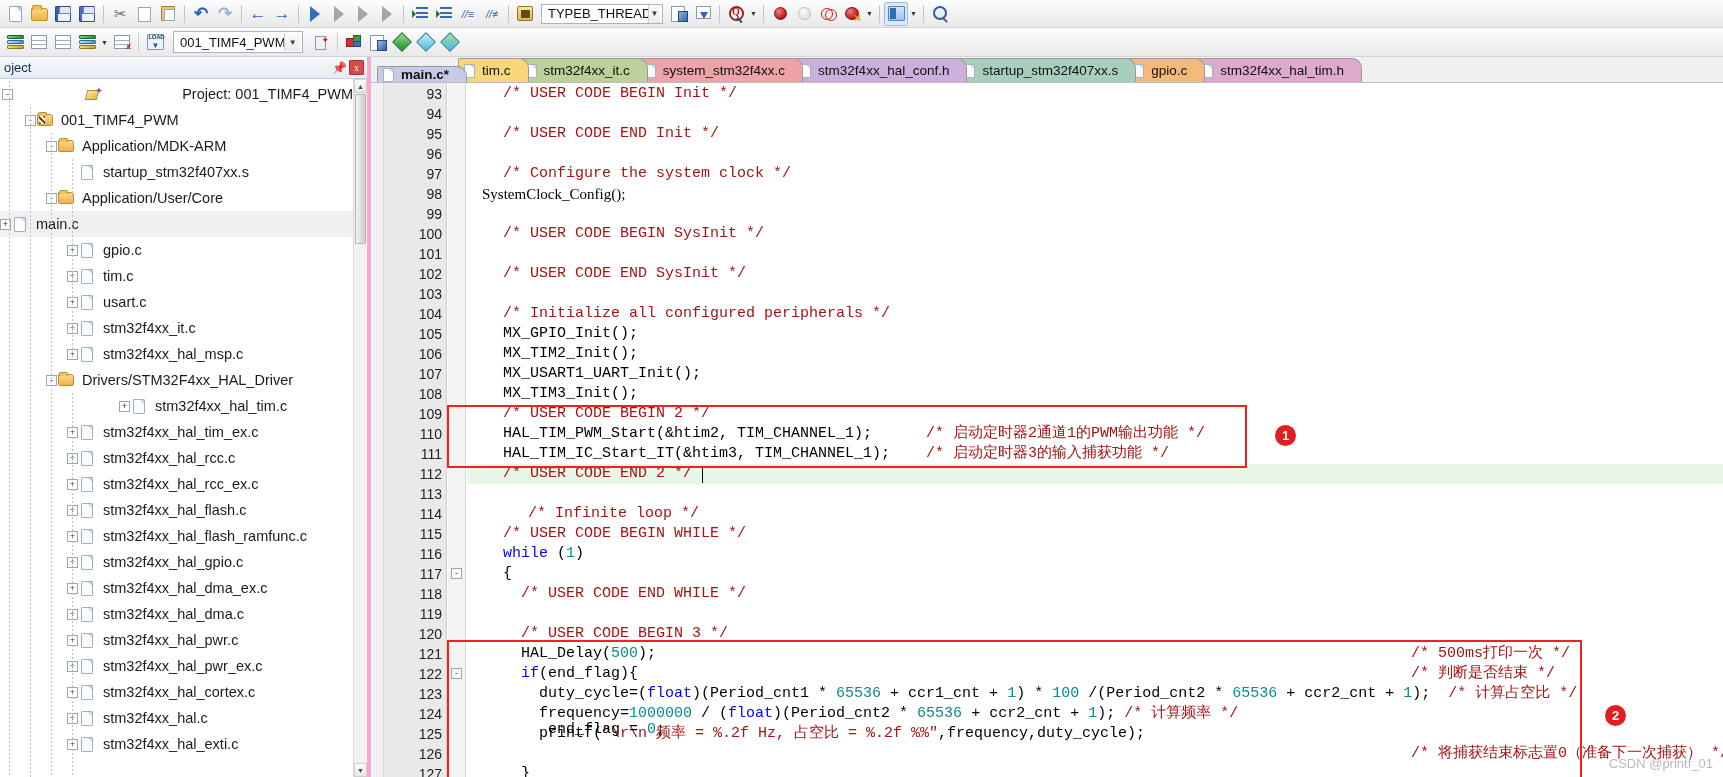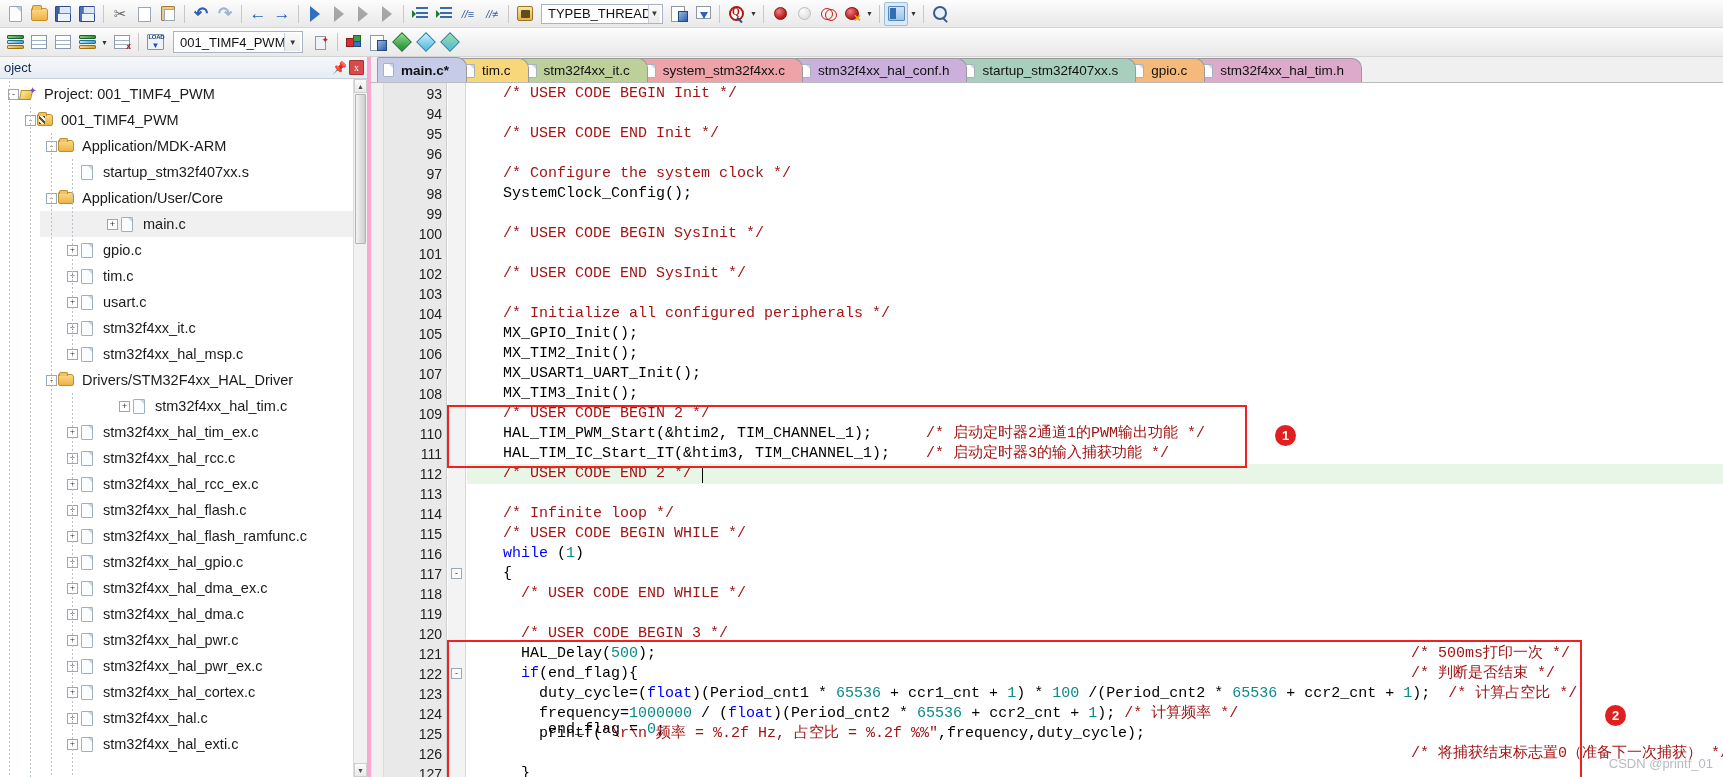--- a/index.html
+++ b/index.html
@@ -295,21 +295,21 @@
     border-radius: 2px 10px 0 0;
     white-space:nowrap;
     transform: skewX(0deg);
   }
   .tab .tdoc {
     width:11px;height:14px;background:#fdfdfd;border:1px solid #a7b3c0;margin-right:7px;
     position:relative;flex:0 0 auto;border-radius:1px;
   }
   .tab .tdoc:after{content:'';position:absolute;top:0;right:0;border-width:0 4px 4px 0;border-style:solid;
     border-color:transparent #ccd6e0 transparent transparent;}
-  .tab.active { font-weight:bold; z-index:30; height:25px; }
+  .tab.active { font-weight:bold; z-index:30; height:16px; }
   .tab .tlbl { padding-right:4px; }
 
   #code-area { flex:1; position:relative; overflow:hidden; background:#fff; }
 
   .editor-vscroll-left {
     position:absolute; left:0; top:0; bottom:0; width:13px;
     background:#f1f1f1; border-right:1px solid #dcdcdc;
   }
 
   #gutter-col {
@@ -560,21 +560,21 @@
   <div id="body-row">
 
     <div id="project-pane">
       <div class="pane-header">
         <span class="ttl">oject</span>
         <span class="pin-btn">📌</span>
         <span class="close-btn">x</span>
       </div>
       <div id="tree-wrap">
         <div id="tree">
-            <div class="trow" style="padding-left: 8px;">
+            <div class="trow" style="padding-left: 2px; justify-content: space-between;">
               <span class="exp">-</span>
               <span class="ticon">
                 <span class="proj-ico"></span>
               </span>
               <span class="tlabel">Project: 001_TIMF4_PWM</span>
             </div>
             <div class="trow" style="padding-left: 25px;">
               <span class="exp">-</span>
               <span class="ticon">
                 <span class="tfolder tgt"></span>
@@ -595,21 +595,21 @@
               </span>
               <span class="tlabel">startup_stm32f407xx.s</span>
             </div>
             <div class="trow" style="padding-left: 46px;">
               <span class="exp">-</span>
               <span class="ticon">
                 <span class="tfolder"></span>
               </span>
               <span class="tlabel">Application/User/Core</span>
             </div>
-            <div class="trow sel" style="padding-left: 67px; margin-left: 40px;">
+            <div class="trow sel" style="">
               <span class="exp">+</span>
               <span class="ticon">
                 <span class="tfile"></span>
               </span>
               <span class="tlabel">main.c</span>
             </div>
             <div class="trow" style="padding-left: 67px;">
               <span class="exp">+</span>
               <span class="ticon">
                 <span class="tfile"></span>
@@ -807,21 +807,21 @@
             <div class="code-line ctext" style="top: 1px;"><span class="c-plain">    </span><span class="c-cmt">/* USER CODE BEGIN Init */</span></div>
             <div class="ln" style="top: 21px;">94</div>
             <div class="code-line ctext" style="top: 21px;"></div>
             <div class="ln" style="top: 41px;">95</div>
             <div class="code-line ctext" style="top: 41px;"><span class="c-plain">    </span><span class="c-cmt">/* USER CODE END Init */</span></div>
             <div class="ln" style="top: 61px;">96</div>
             <div class="code-line ctext" style="top: 61px;"></div>
             <div class="ln" style="top: 81px;">97</div>
             <div class="code-line ctext" style="top: 81px;"><span class="c-plain">    </span><span class="c-cmt">/* Configure the system clock */</span></div>
             <div class="ln" style="top: 101px;">98</div>
-            <div class="code-line ctext" style="top: 101px;"><span class="c-plain">    SystemClock_Config();</span></div>
+            <div class="code-line ctext" style="top: 101px; font-family: Liberation Serif, serif;"><span class="c-plain">    SystemClock_Config();</span></div>
             <div class="ln" style="top: 121px;">99</div>
             <div class="code-line ctext" style="top: 121px;"></div>
             <div class="ln" style="top: 141px;">100</div>
             <div class="code-line ctext" style="top: 141px;"><span class="c-plain">    </span><span class="c-cmt">/* USER CODE BEGIN SysInit */</span></div>
             <div class="ln" style="top: 161px;">101</div>
             <div class="code-line ctext" style="top: 161px;"></div>
             <div class="ln" style="top: 181px;">102</div>
             <div class="code-line ctext" style="top: 181px;"><span class="c-plain">    </span><span class="c-cmt">/* USER CODE END SysInit */</span></div>
             <div class="ln" style="top: 201px;">103</div>
             <div class="code-line ctext" style="top: 201px;"></div>
@@ -840,21 +840,21 @@
             <div class="ln" style="top: 341px;">110</div>
             <div class="code-line ctext" style="top: 341px;"><span class="c-plain">    HAL_TIM_PWM_Start(&amp;htim2, TIM_CHANNEL_1);</span><span class="c-plain">      </span><span class="c-cmt">/* 启动定时器2通道1的PWM输出功能 */</span></div>
             <div class="ln" style="top: 361px;">111</div>
             <div class="code-line ctext" style="top: 361px;"><span class="c-plain">    HAL_TIM_IC_Start_IT(&amp;htim3, TIM_CHANNEL_1);</span><span class="c-plain">    </span><span class="c-cmt">/* 启动定时器3的输入捕获功能 */</span></div>
             <div class="hl-line" style="top: 381px;"></div>
             <div class="ln" style="top: 381px;">112</div>
             <div class="code-line ctext" style="top: 381px;"><span class="c-plain">    </span><span class="c-cmt">/* USER CODE END 2 */</span></div>
             <div class="ln" style="top: 401px;">113</div>
             <div class="code-line ctext" style="top: 401px;"></div>
             <div class="ln" style="top: 421px;">114</div>
-            <div class="code-line ctext" style="top: 421px;"><span class="c-plain">    </span><span class="c-cmt">/* Infinite loop */</span></div>
+            <div class="code-line ctext" style="top: 421px; margin-left: 25px;"><span class="c-plain">    </span><span class="c-cmt">/* Infinite loop */</span></div>
             <div class="ln" style="top: 441px;">115</div>
             <div class="code-line ctext" style="top: 441px;"><span class="c-plain">    </span><span class="c-cmt">/* USER CODE BEGIN WHILE */</span></div>
             <div class="ln" style="top: 461px;">116</div>
             <div class="code-line ctext" style="top: 461px;"><span class="c-plain">    </span><span class="c-kw">while</span><span class="c-plain"> (</span><span class="c-num">1</span><span class="c-plain">)</span></div>
             <div class="ln" style="top: 481px;">117</div>
             <div class="fold" style="top: 481px;">-</div>
             <div class="code-line ctext" style="top: 481px;"><span class="c-plain">    {</span></div>
             <div class="ln" style="top: 501px;">118</div>
             <div class="code-line ctext" style="top: 501px;"><span class="c-plain">      </span><span class="c-cmt">/* USER CODE END WHILE */</span></div>
             <div class="ln" style="top: 521px;">119</div>

